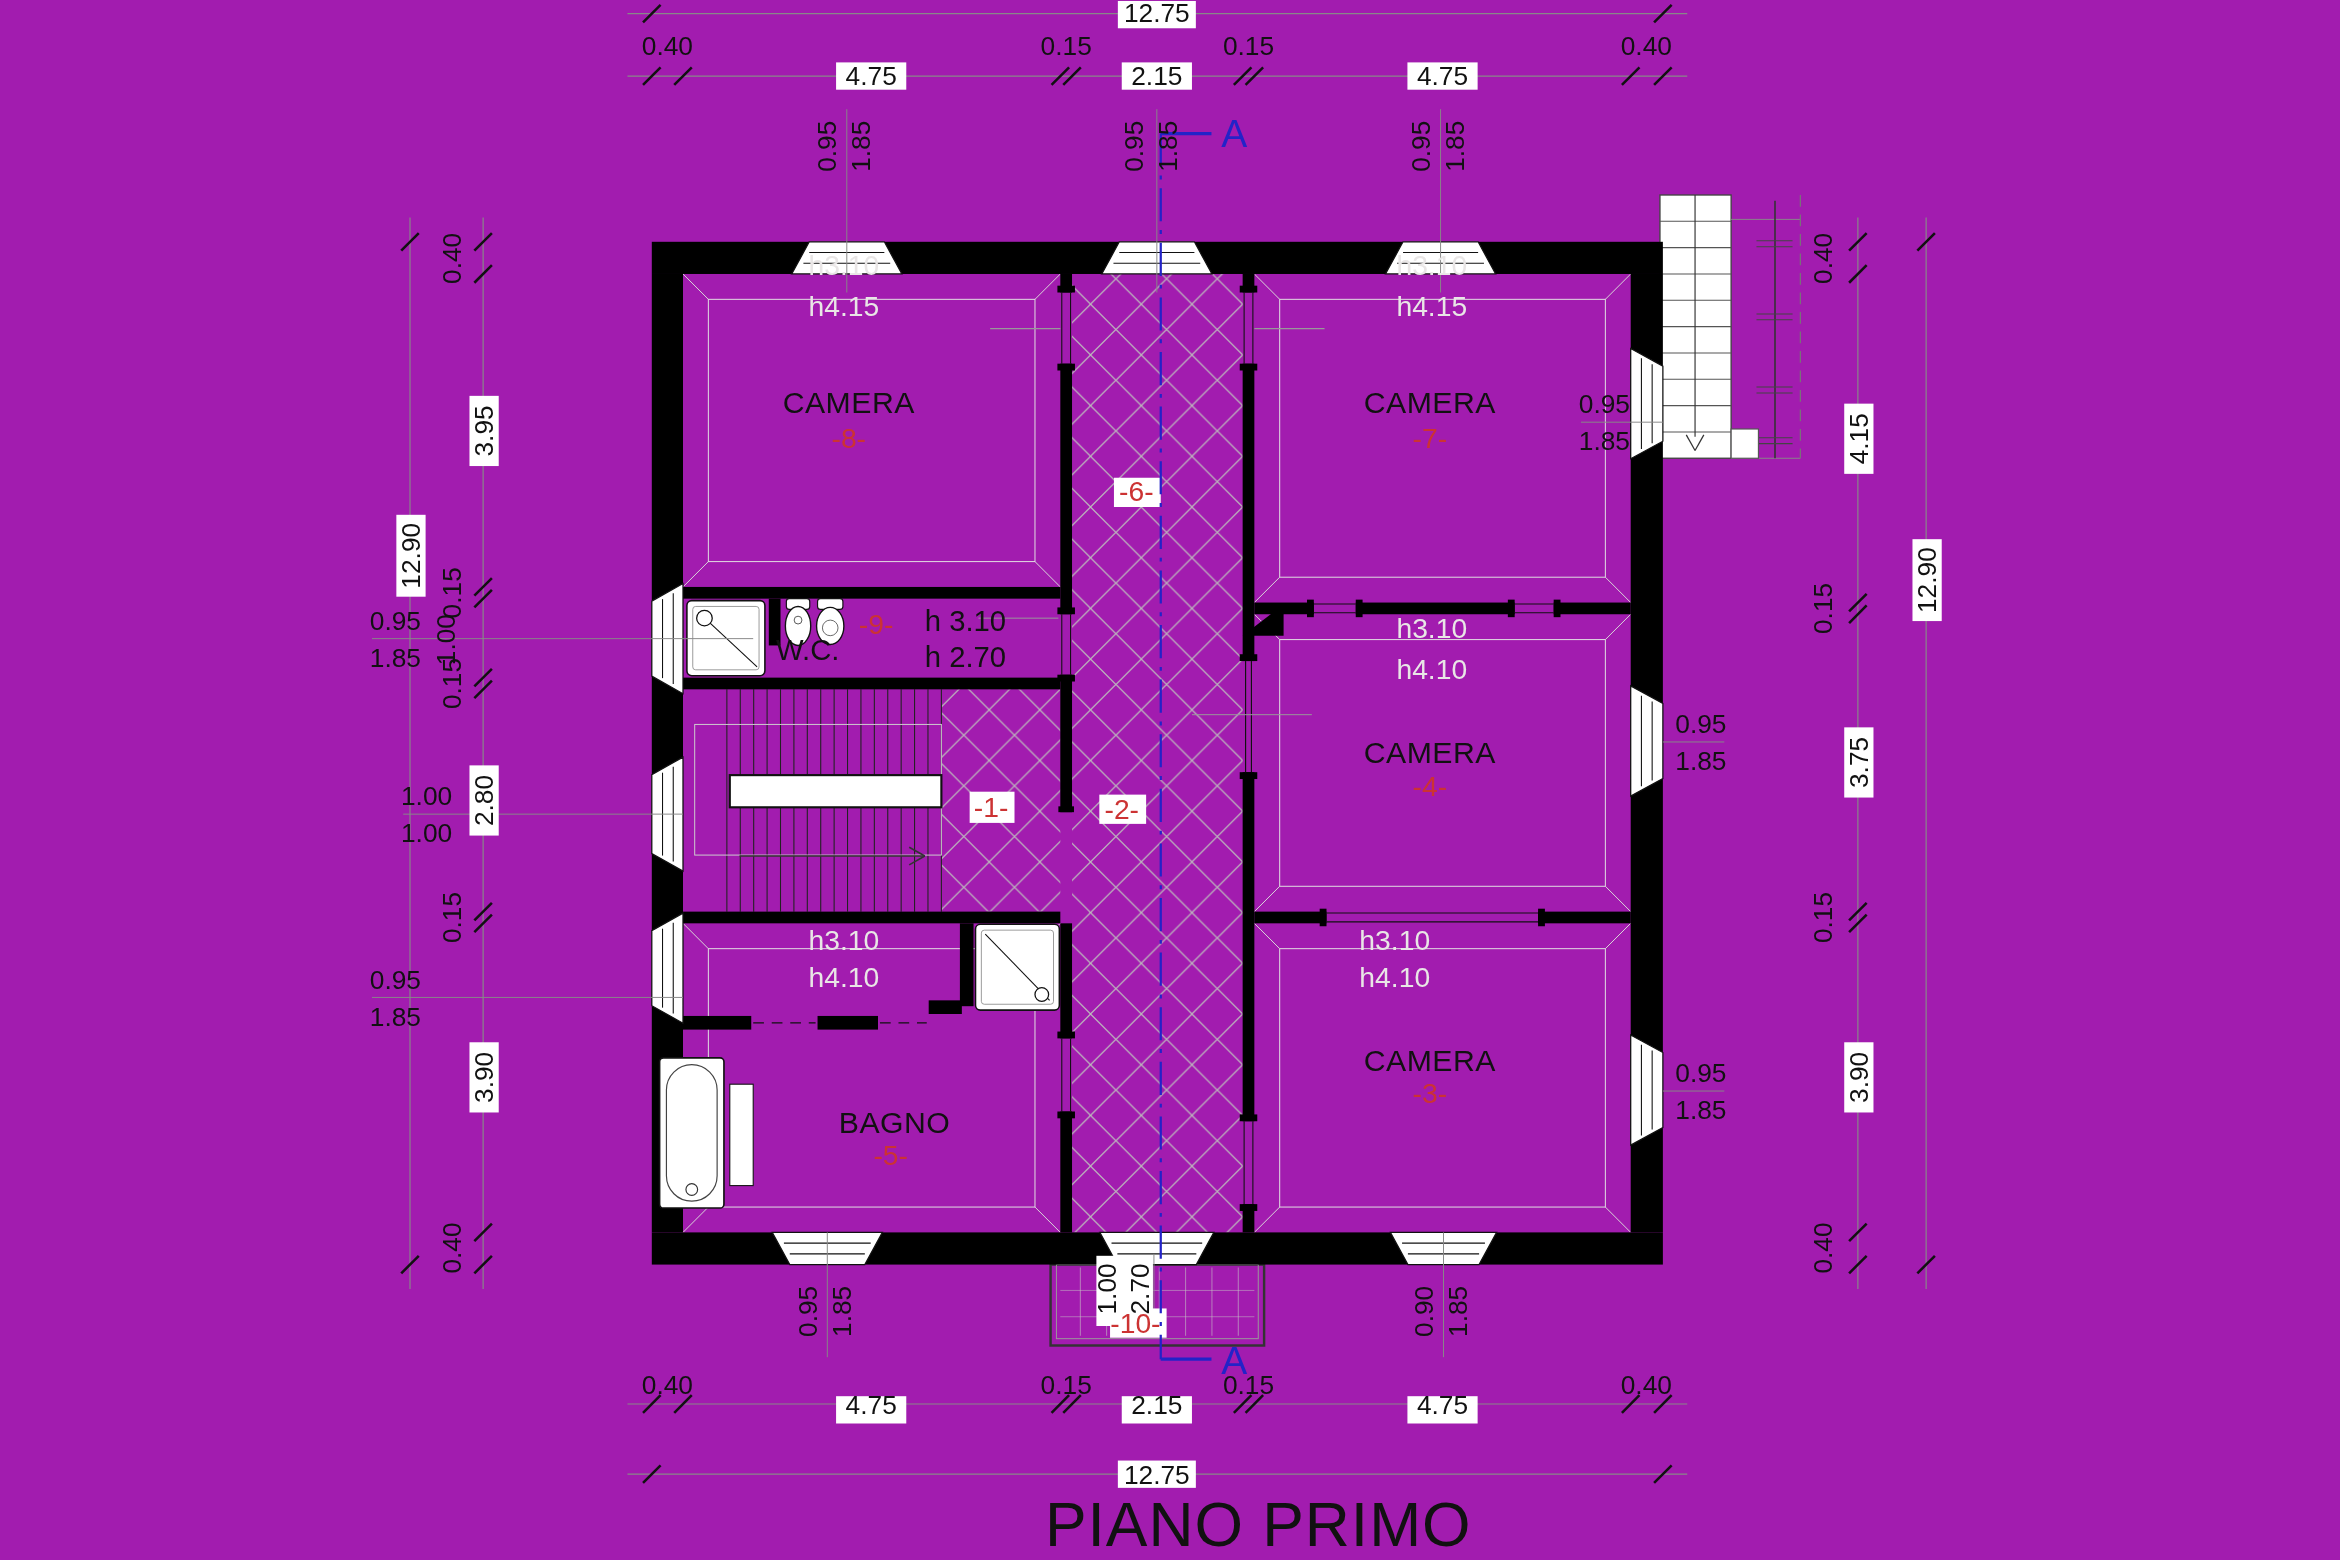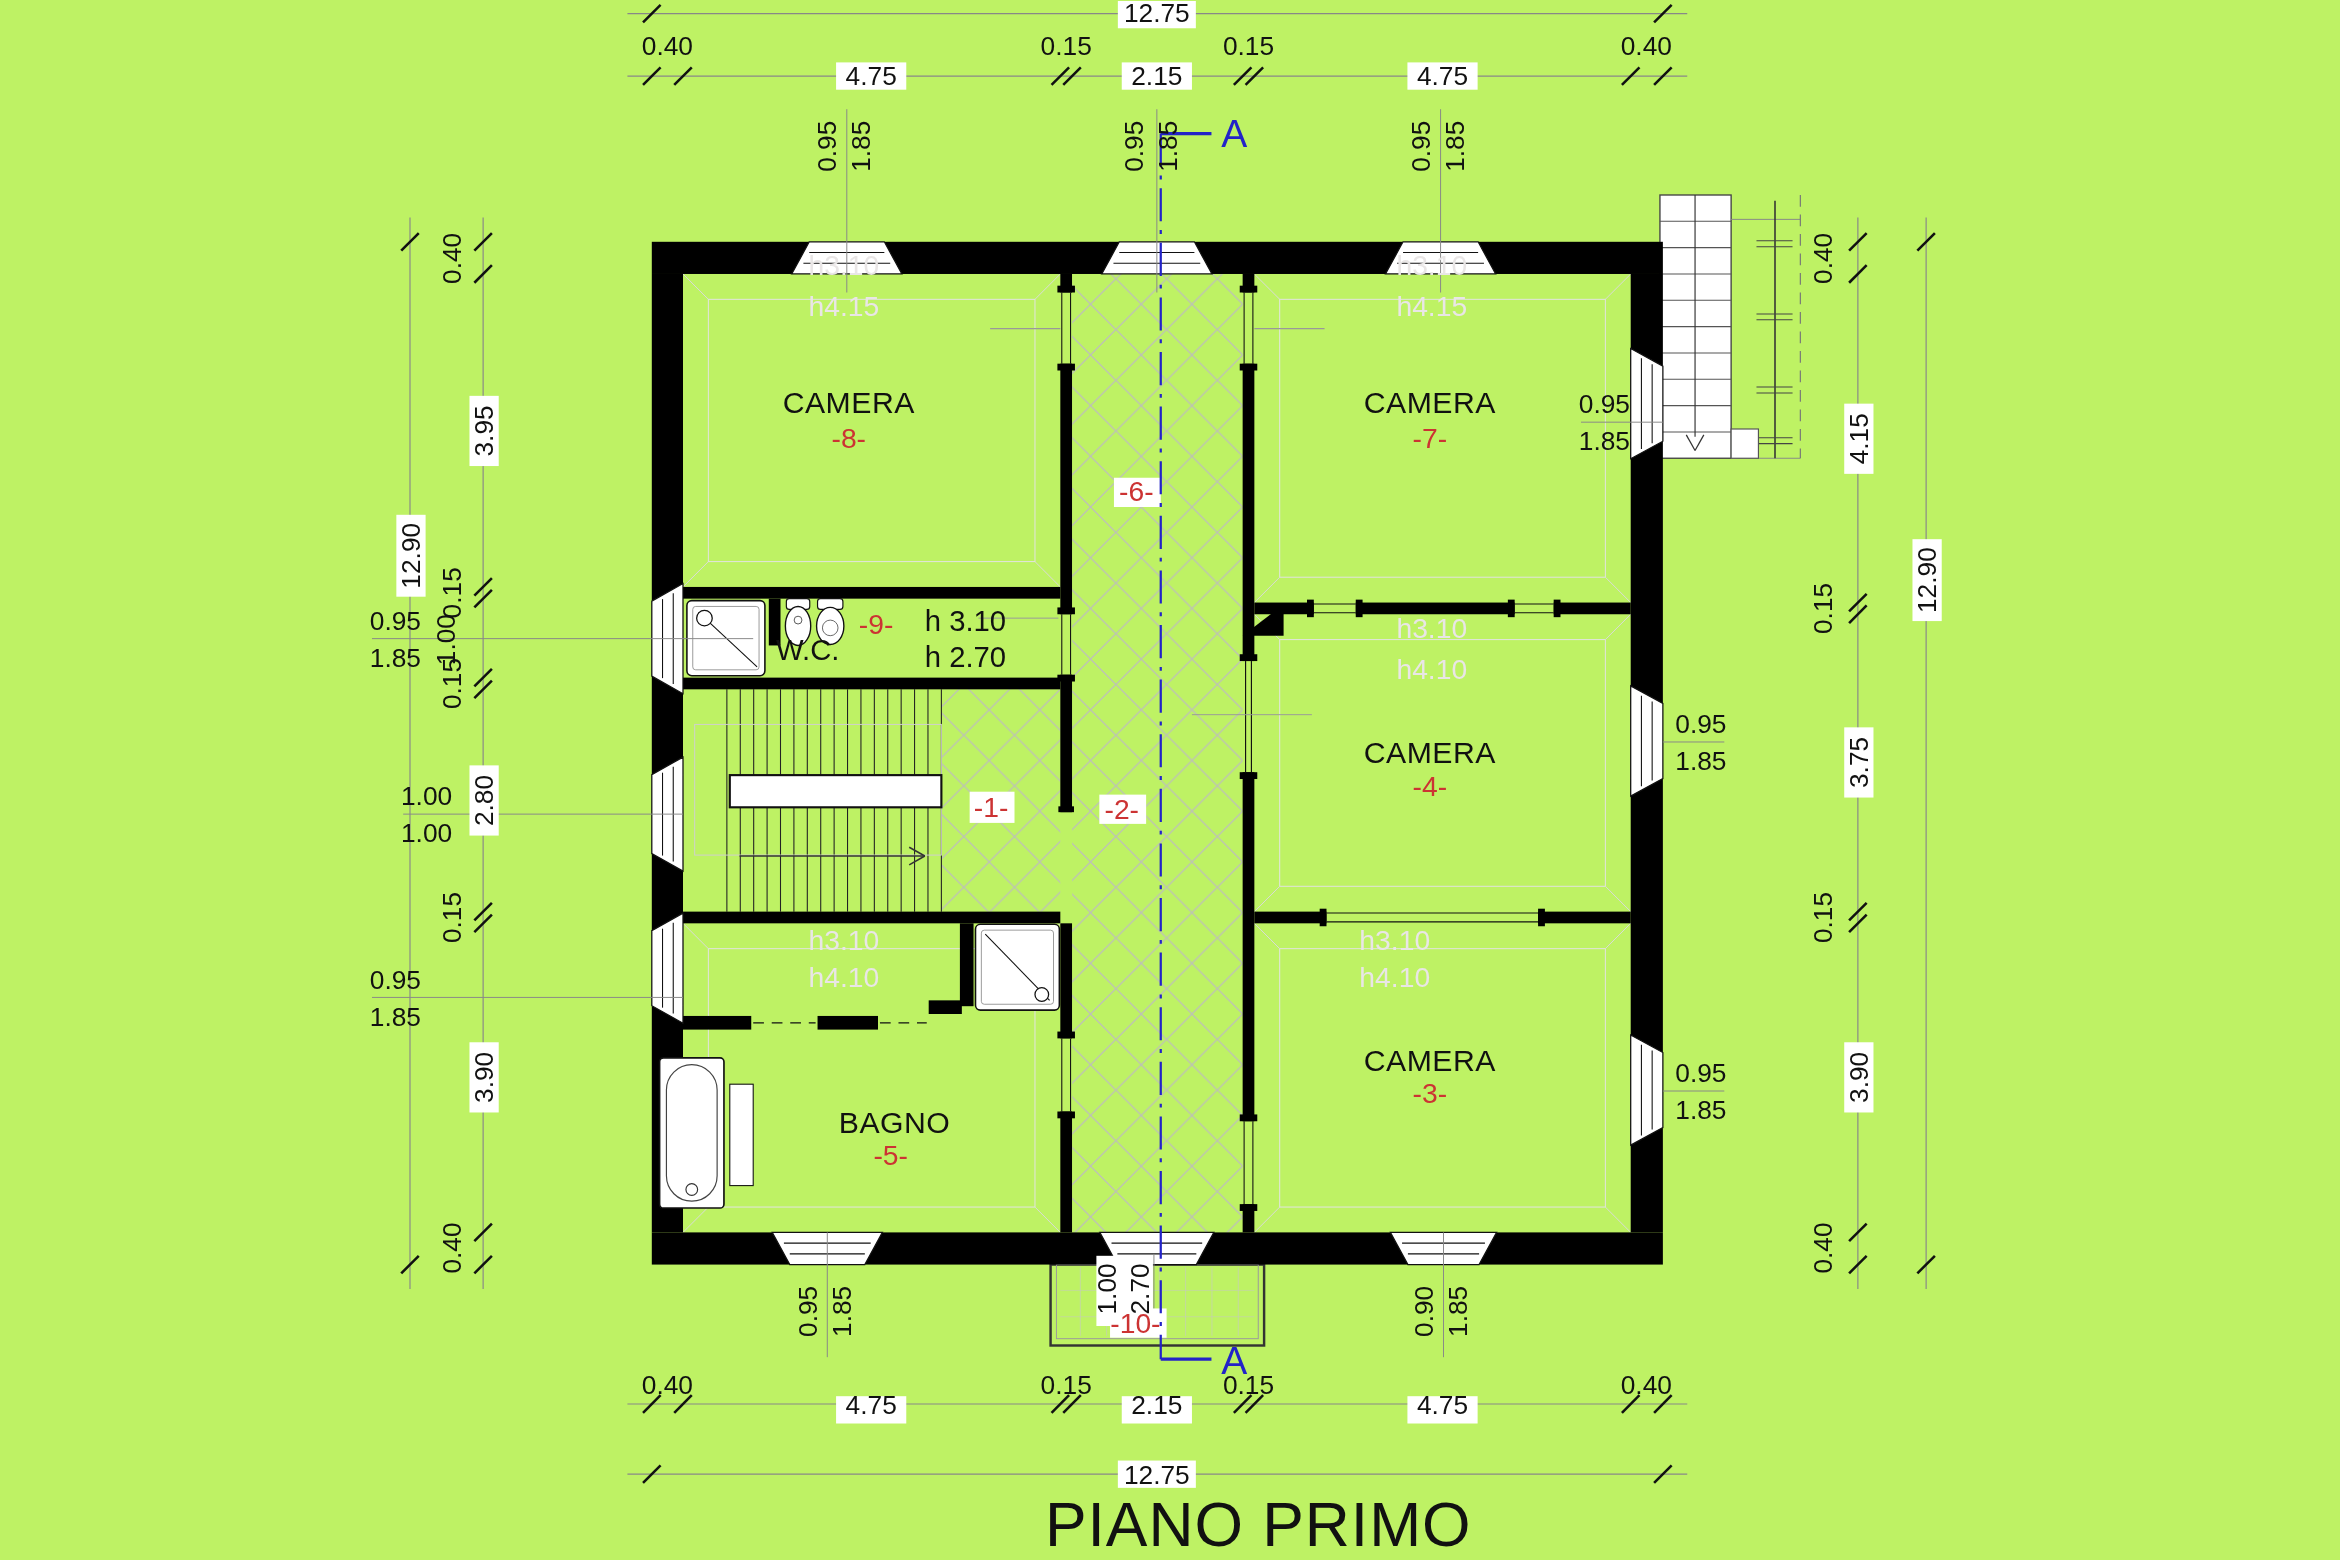--- a/index.html
+++ b/index.html
@@ -1,16 +1,16 @@
 <!DOCTYPE html>
 <html><head>
 <meta charset="utf-8">
 <style>
   html,body{margin:0;padding:0;background:#fff;}
-  #stage{position:relative;width:2341px;height:1560px;background:#bef264;overflow:hidden;}
+  #stage{position:relative;width:2341px;height:1560px;background:#a21caf;overflow:hidden;}
   svg{display:block;}
   text{font-family:"Liberation Sans",sans-serif;fill:#111;text-anchor:middle;}
   .dim{font-size:27px;}
   .wlab{font-size:27px;}
   .room{font-size:31px;letter-spacing:0.5px;}
   .room2{font-size:30px;}
   .num{font-size:29px;fill:#cc3333;}
   .faint{font-size:29px;fill:#e9e6e6;}
   .sec{font-size:40px;fill:#2323c8;}
   .title{font-size:64px;letter-spacing:1px;}

